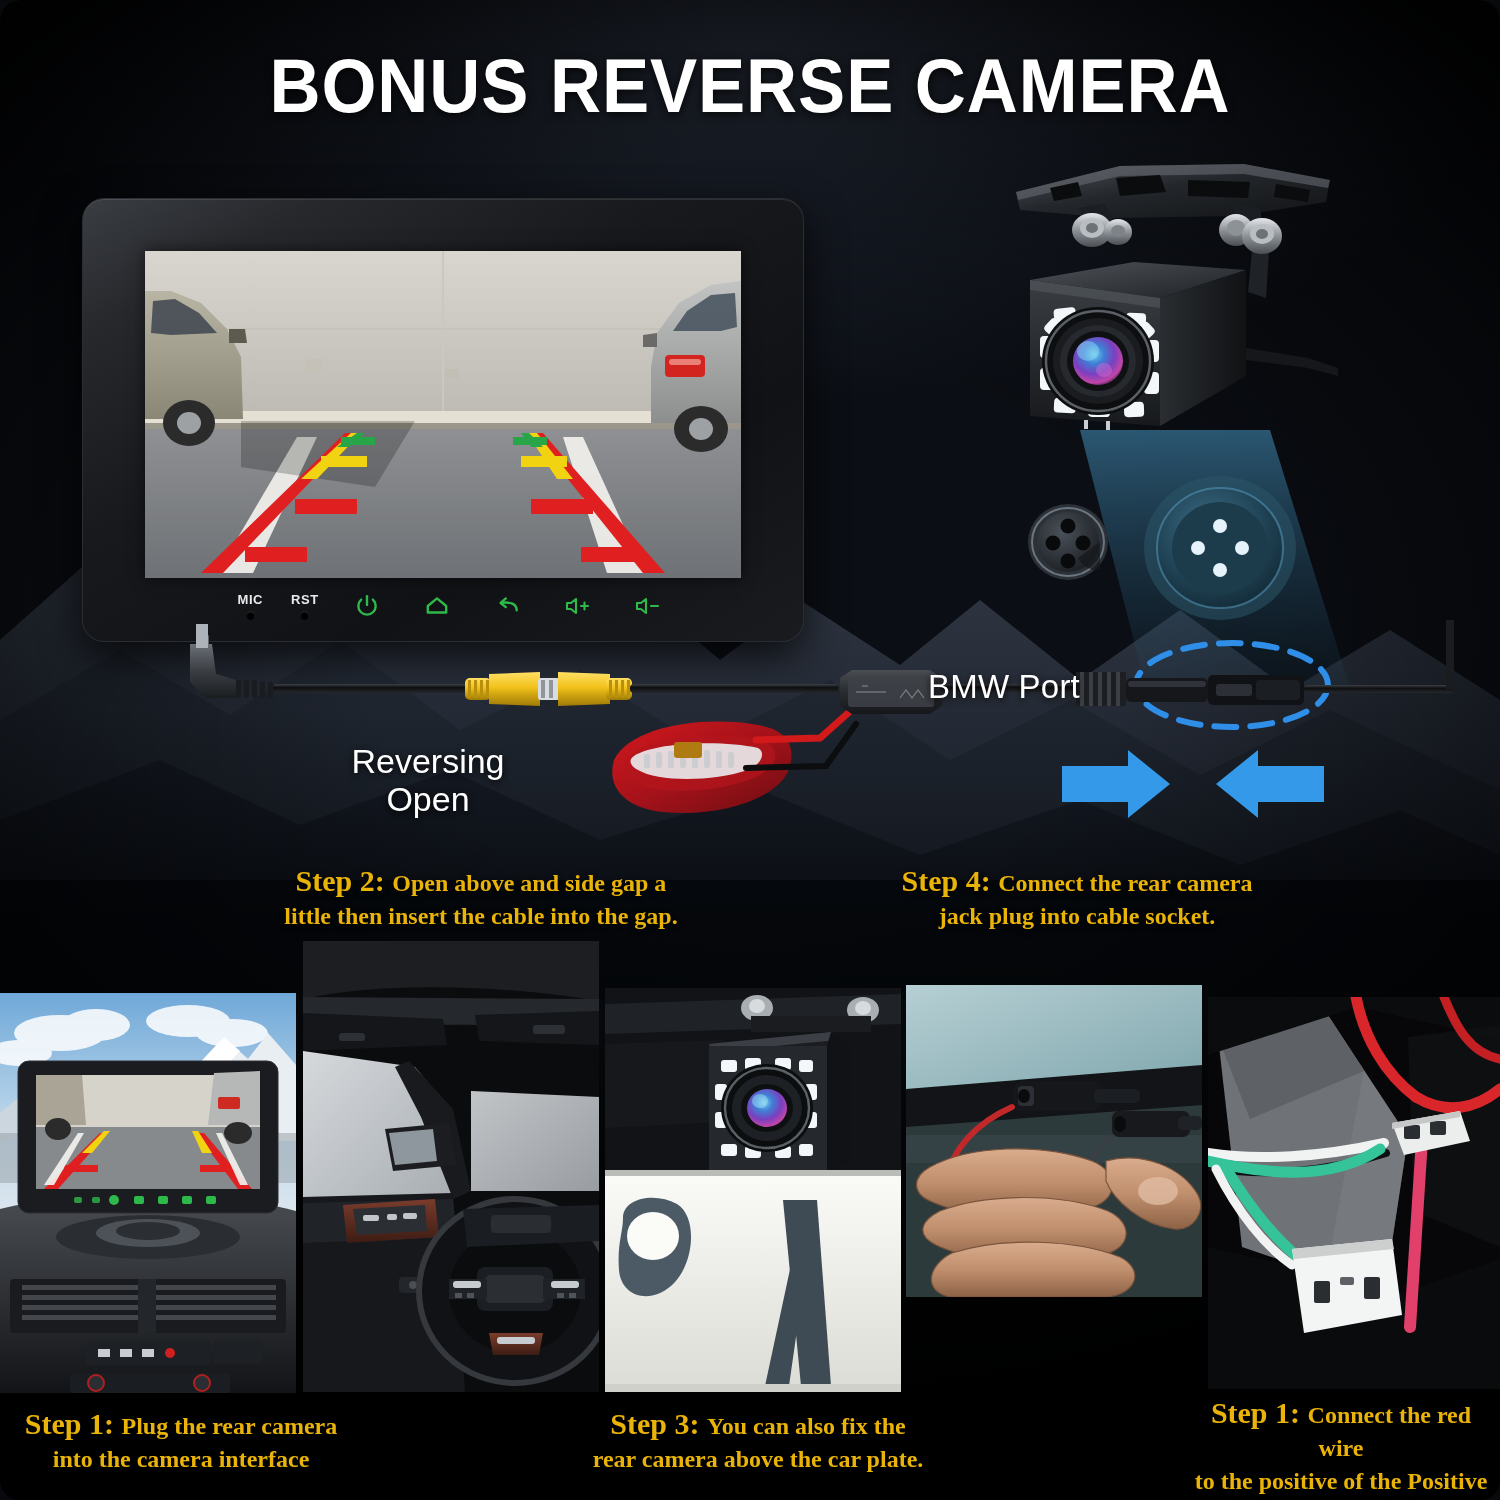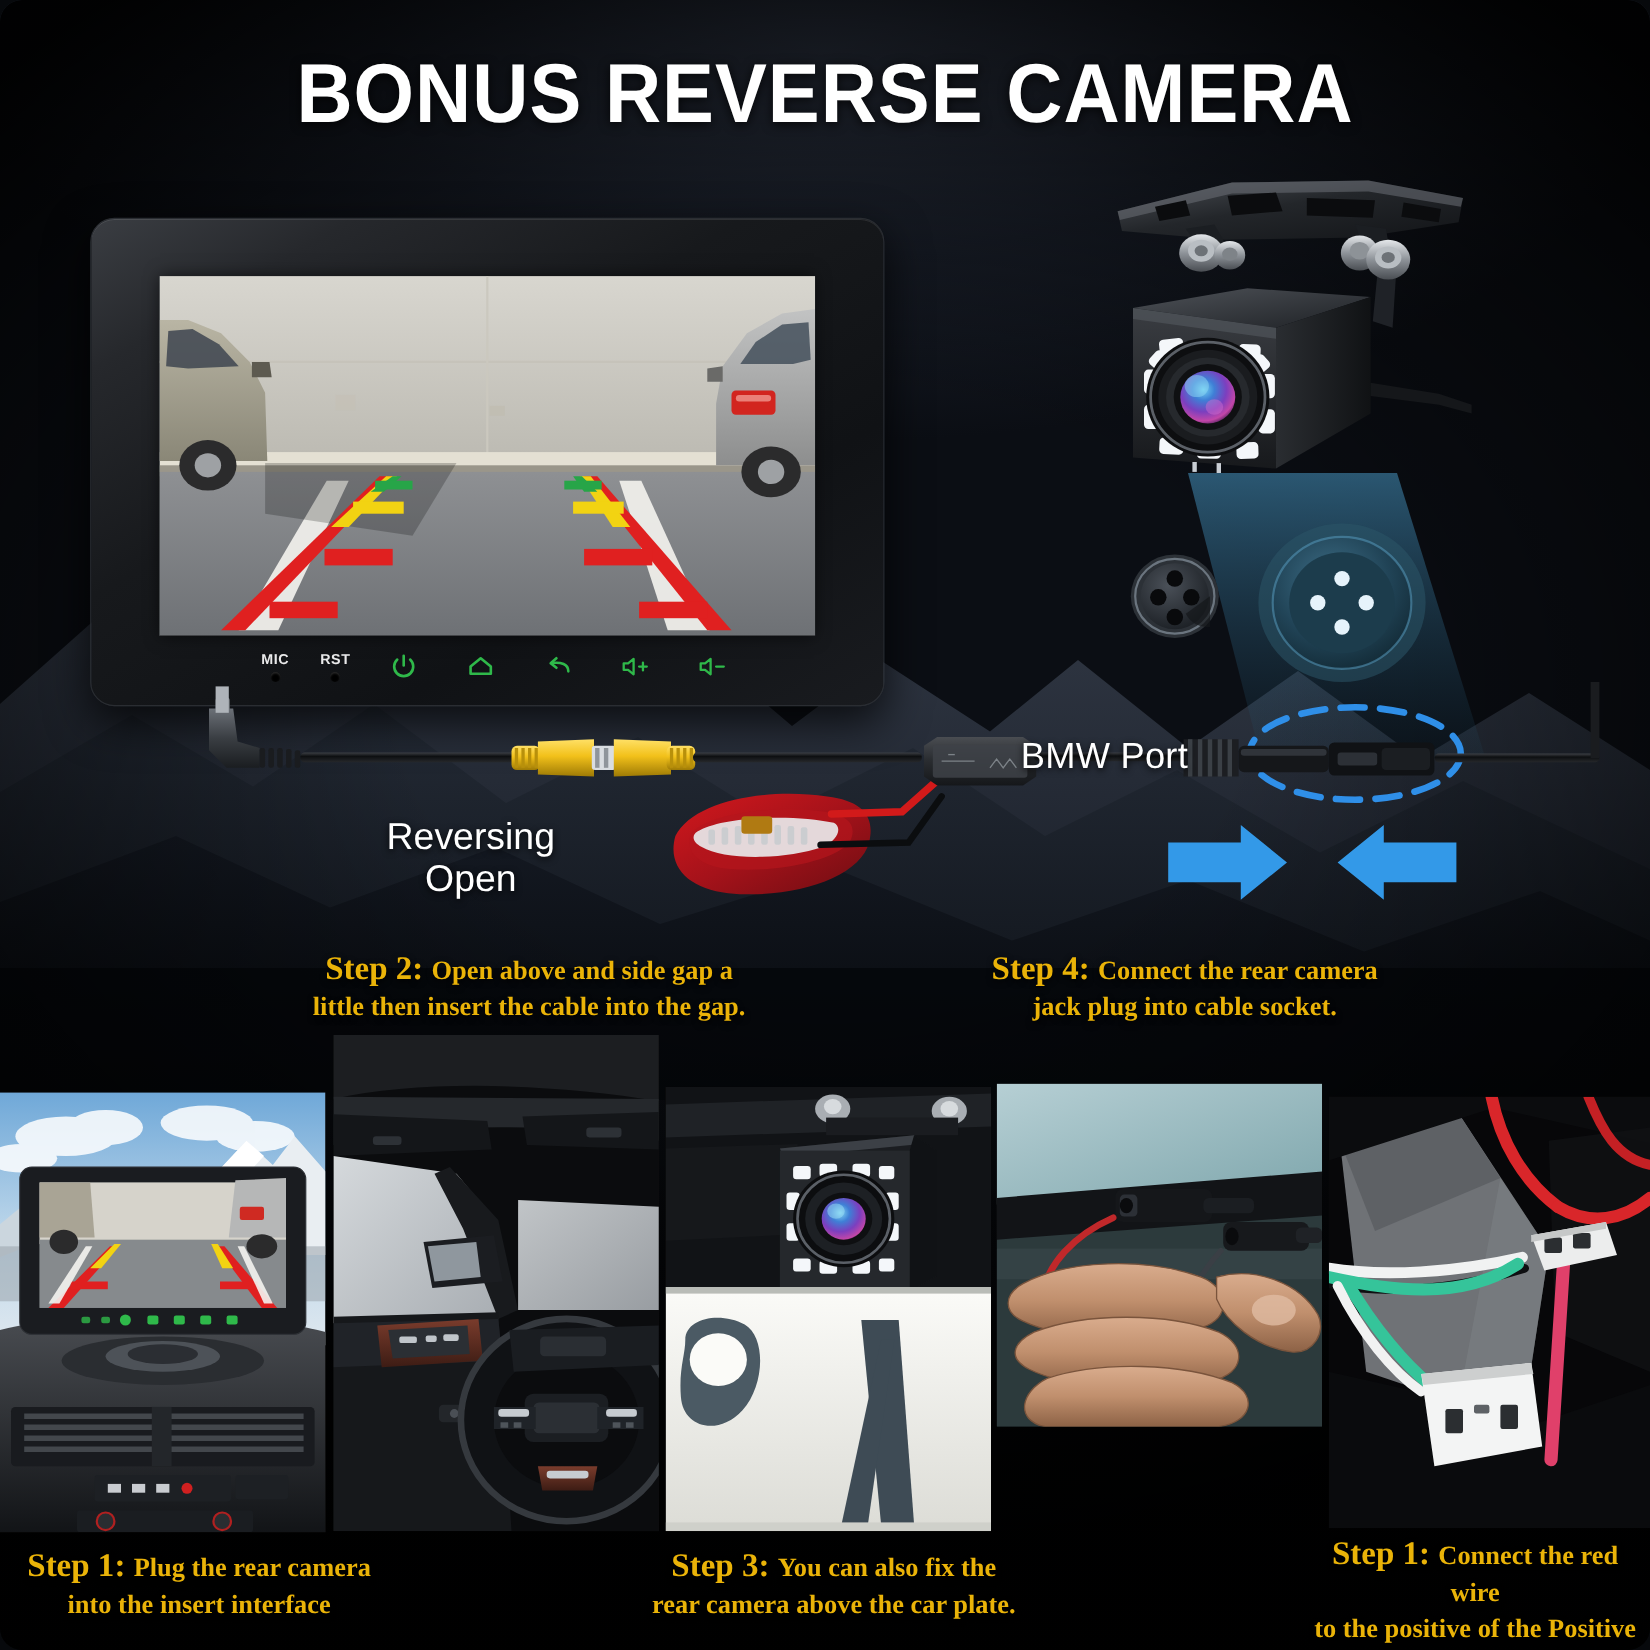--- a/index.html
+++ b/index.html
@@ -873,21 +873,21 @@
         <path d="M84 252 L184 242 L186 252 L86 262 Z" fill="#cdcfcf"></path>
         <rect x="106" y="284" width="16" height="22" rx="2" fill="#2b2e31"></rect>
         <rect x="156" y="280" width="16" height="22" rx="2" fill="#2b2e31"></rect>
         <rect x="132" y="280" width="14" height="8" rx="2" fill="#5d6165"></rect>
       </g>
     </svg>
   </div>
 
   <div class="step s1">
     <span class="n">Step 1</span><span class="n">: </span><span class="t">Plug the rear camera</span><br>
-    <span class="t">into the insert interface</span>
+    <span class="t">into the camera interface</span>
   </div>
 
   <div class="step s3">
     <span class="n">Step 3</span><span class="n">: </span><span class="t">You can also fix the</span><br>
     <span class="t">rear camera above the car plate.</span>
   </div>
 
   <div class="step s5">
     <span class="n">Step 1</span><span class="n">: </span><span class="t">Connect the red wire</span><br>
     <span class="t">to the positive of the Positive</span><br>

